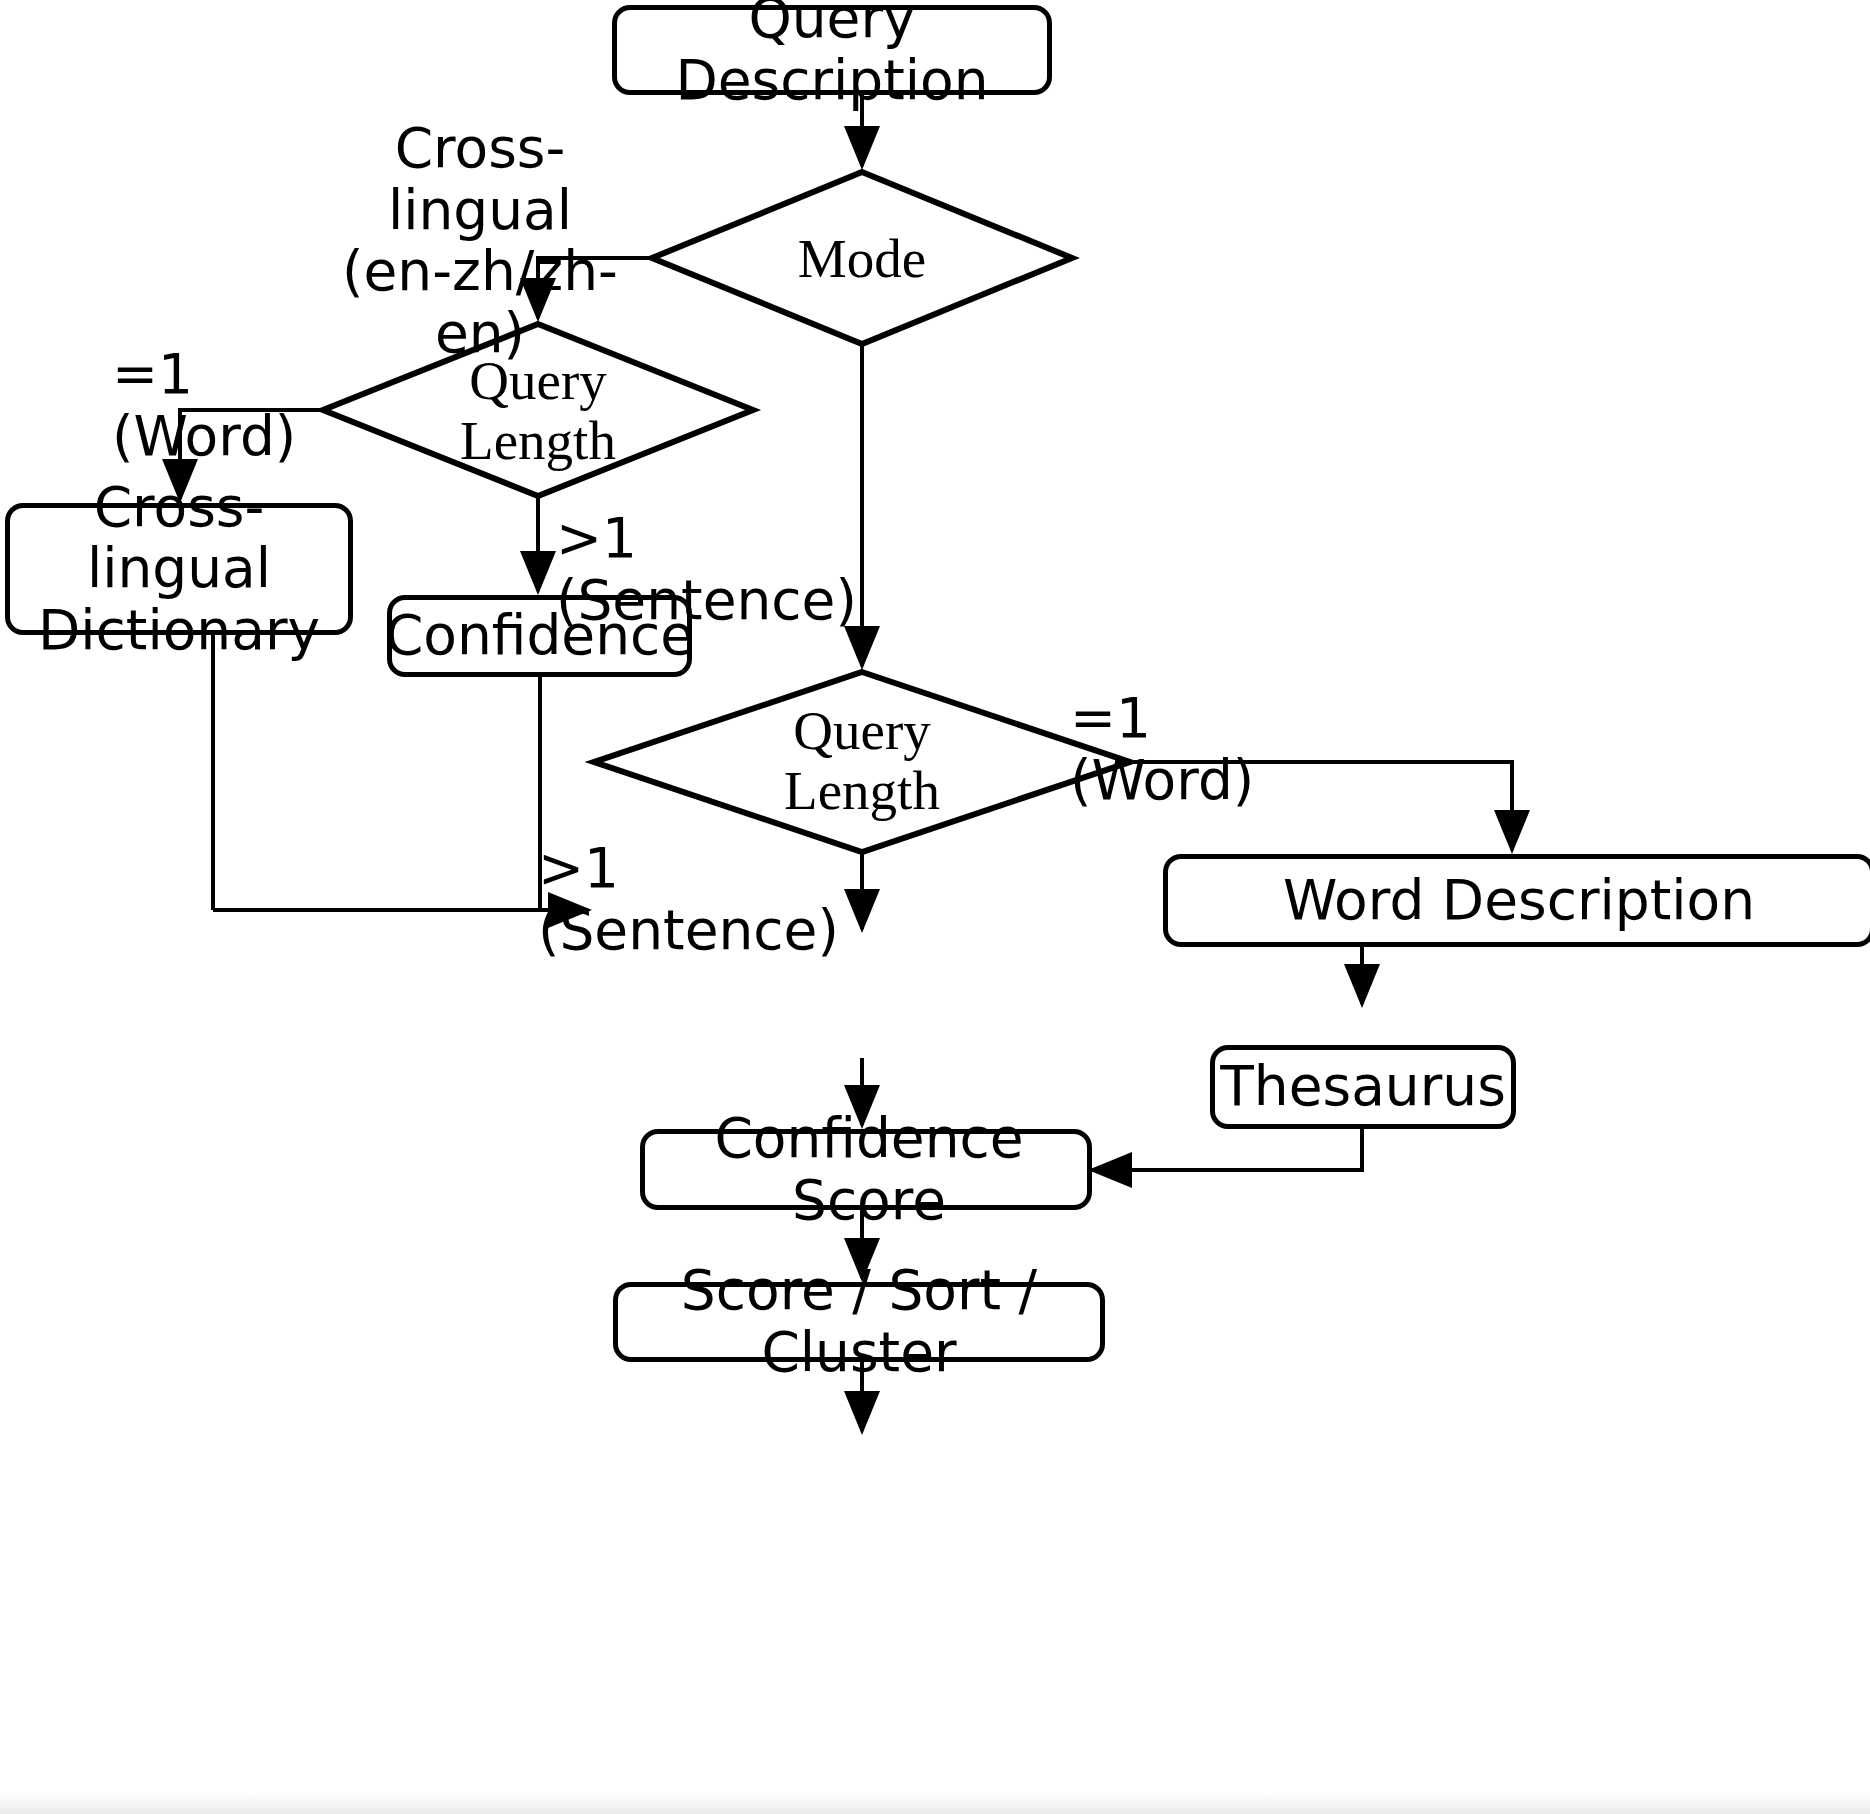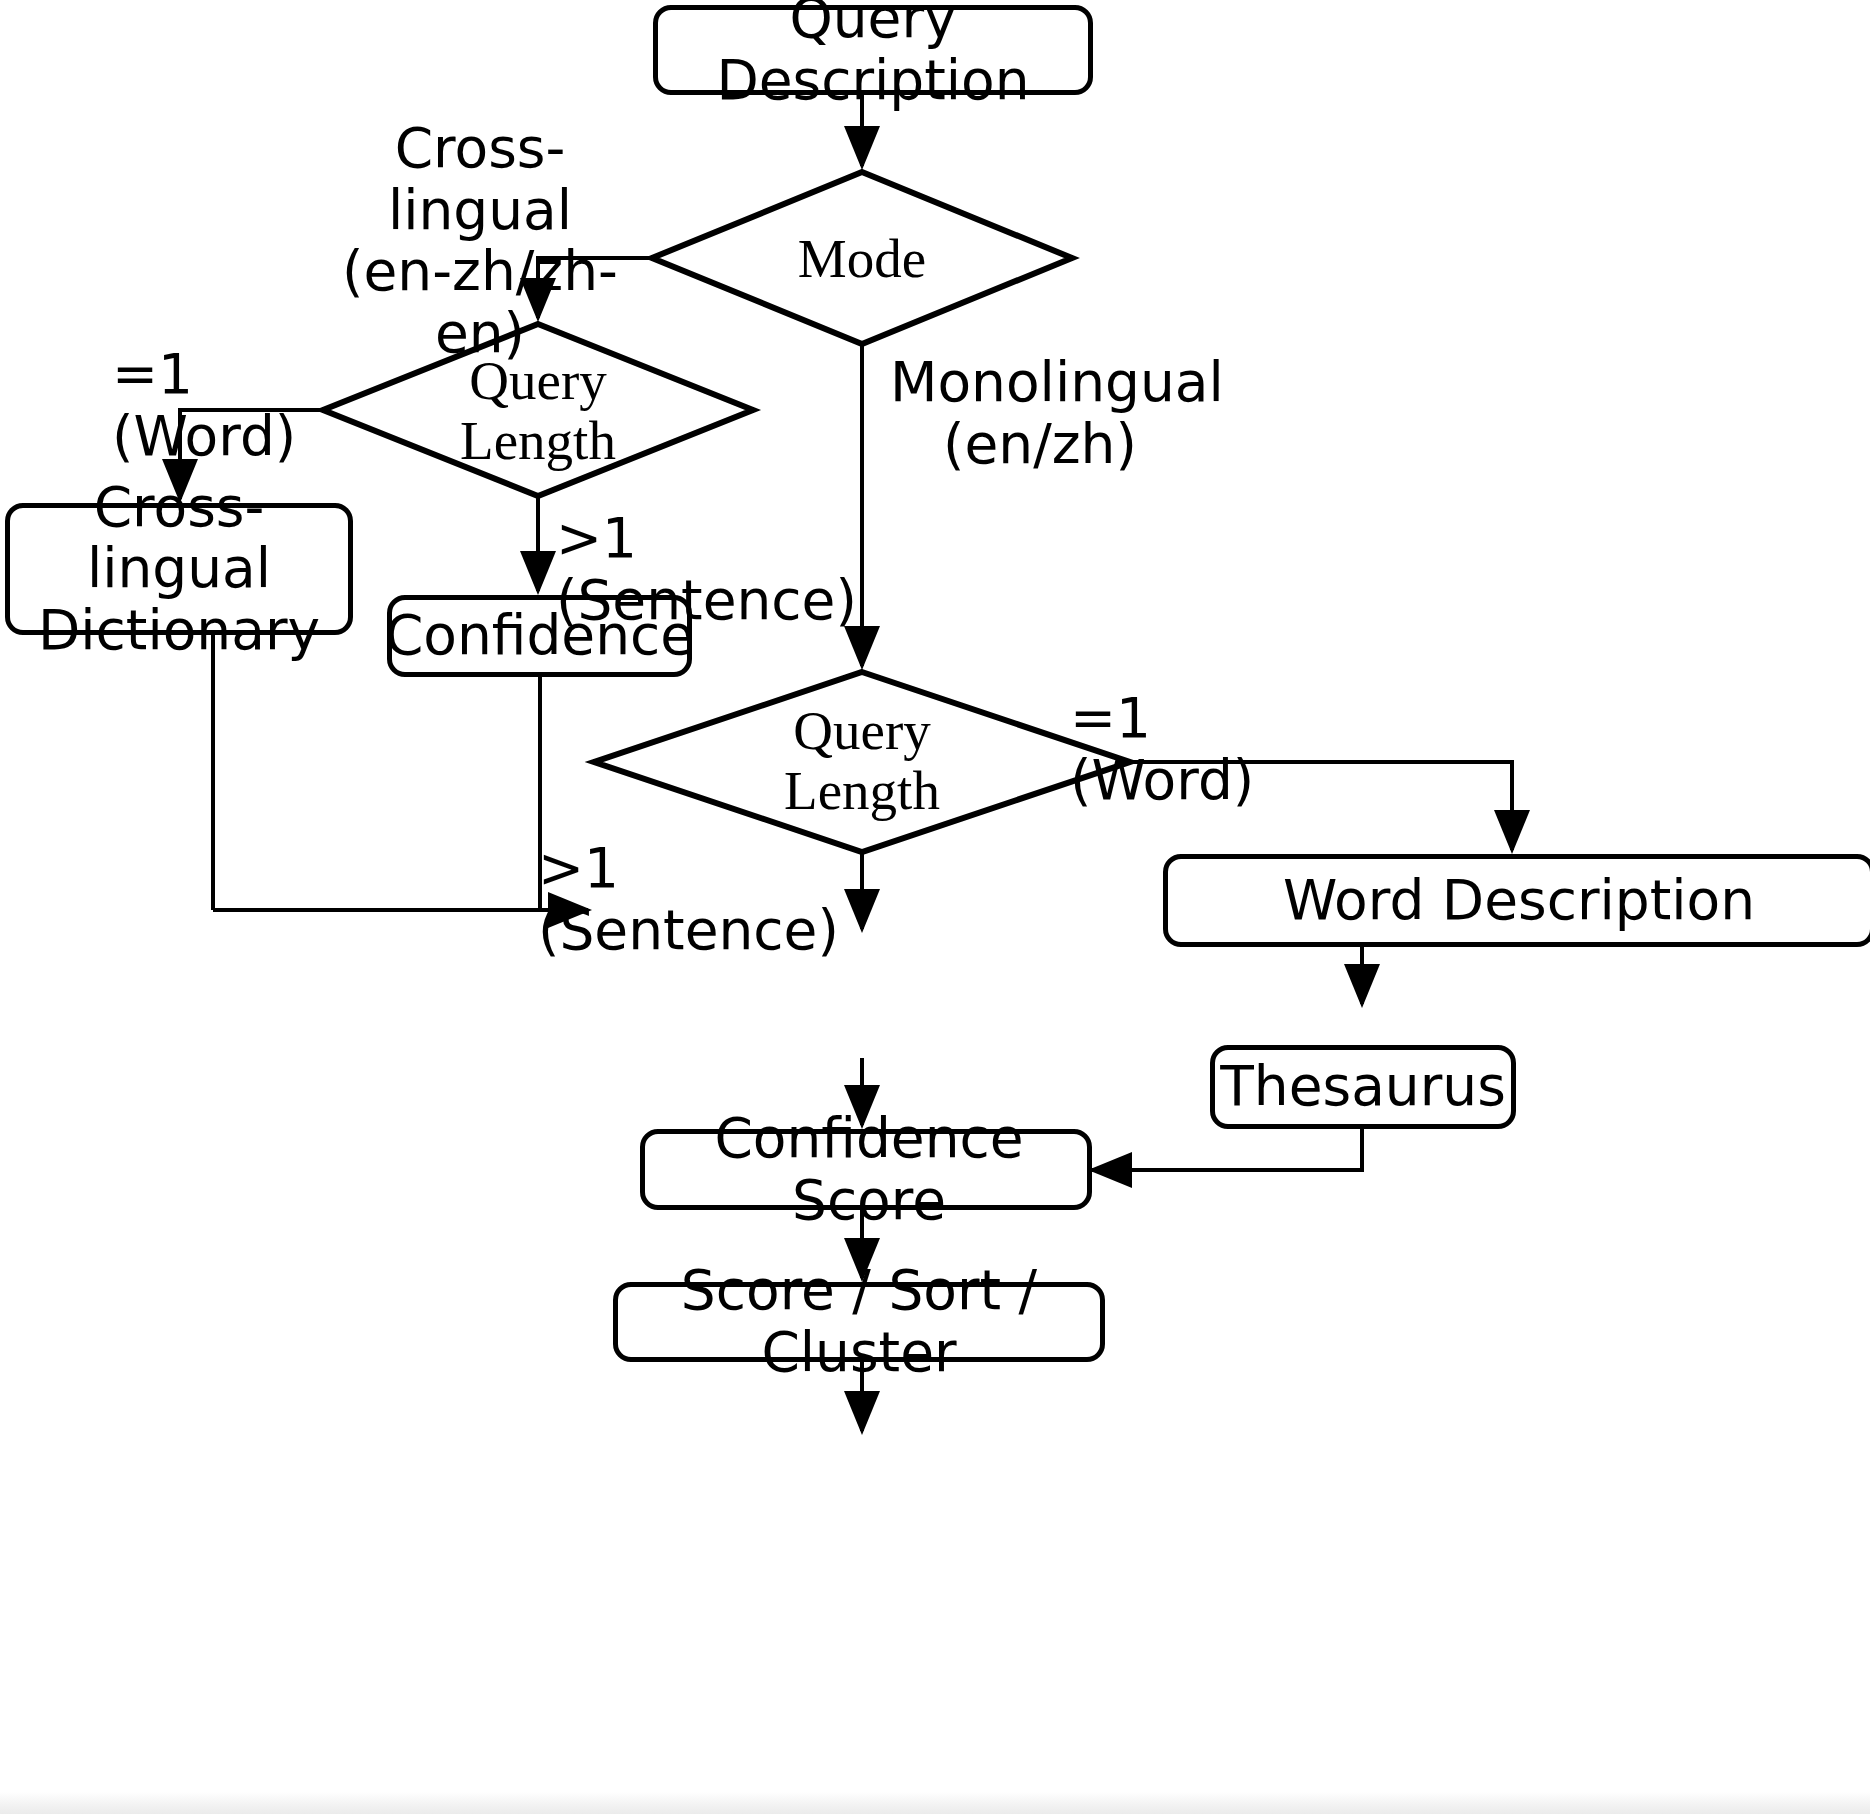--- a/index.html
+++ b/index.html
@@ -119,21 +119,21 @@
 
     <path d="M1362,1092 L1362,1170 L1092,1170" fill="none" stroke="#000000" stroke-width="4" marker-end="url(#ah)"></path>
 
     <path d="M862,1058 L862,1125" fill="none" stroke="#000000" stroke-width="4" marker-end="url(#ah)"></path>
 
     <path d="M862,1210 L862,1278" fill="none" stroke="#000000" stroke-width="4" marker-end="url(#ah)"></path>
 
     <path d="M862,1362 L862,1431" fill="none" stroke="#000000" stroke-width="4" marker-end="url(#ah)"></path>
   </svg>
 
-  <div class="node box" style="left:653px; top:5px; width:440px; height:90px;">
+  <div class="node box" style="left:612px; top:5px; width:440px; height:90px;">
     <span>Query Description</span>
   </div>
 
   <div class="diamond-label" style="left:712px; top:228px; width:300px; height:62px;">
     <span>Mode</span>
   </div>
 
   <div class="diamond-label" style="left:398px; top:348px; width:280px; height:126px; white-space:pre-line;">
     <span>Query
 Length</span>
@@ -167,22 +167,20 @@
   </div>
 
   <div class="node box" style="left:613px; top:1282px; width:492px; height:80px;">
     <span>Score / Sort / Cluster</span>
   </div>
 
 
   <div class="edge-label" style="left:330px; top:118px; width:300px;">Cross-lingual
 (en-zh/zh-en)</div>
 
-  <div class="edge-label" style="left:890px; top:352px; width:300px;">Monolingual
-(en/zh)</div>
 
   <div class="edge-label" style="left:112px; top:344px; width:220px; text-align:left;">=1 (Word)</div>
 
   <div class="edge-label" style="left:556px; top:508px; width:310px; text-align:left;">&gt;1 (Sentence)</div>
 
   <div class="edge-label" style="left:1070px; top:688px; width:240px; text-align:left;">=1 (Word)</div>
 
   <div class="edge-label" style="left:538px; top:838px; width:320px; text-align:left;">&gt;1 (Sentence)</div>
 
   <div class="bottom-strip"></div>

